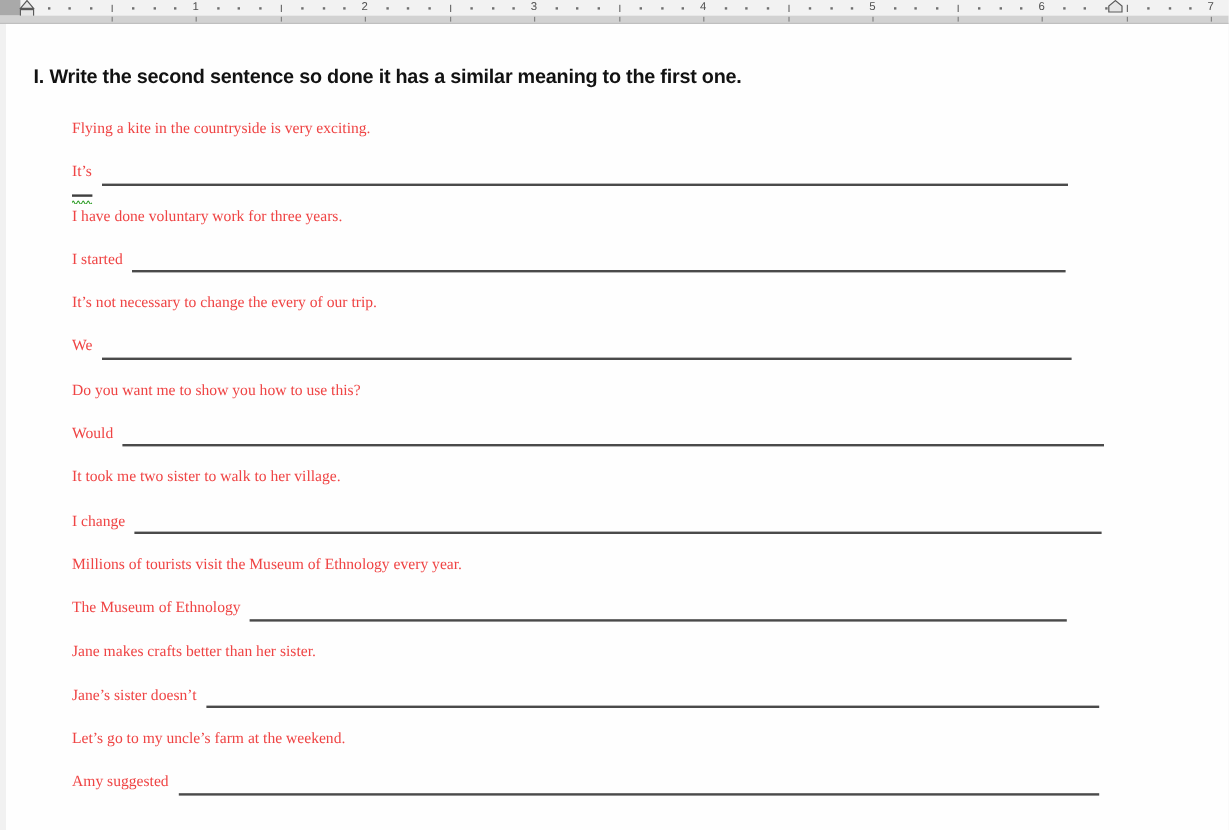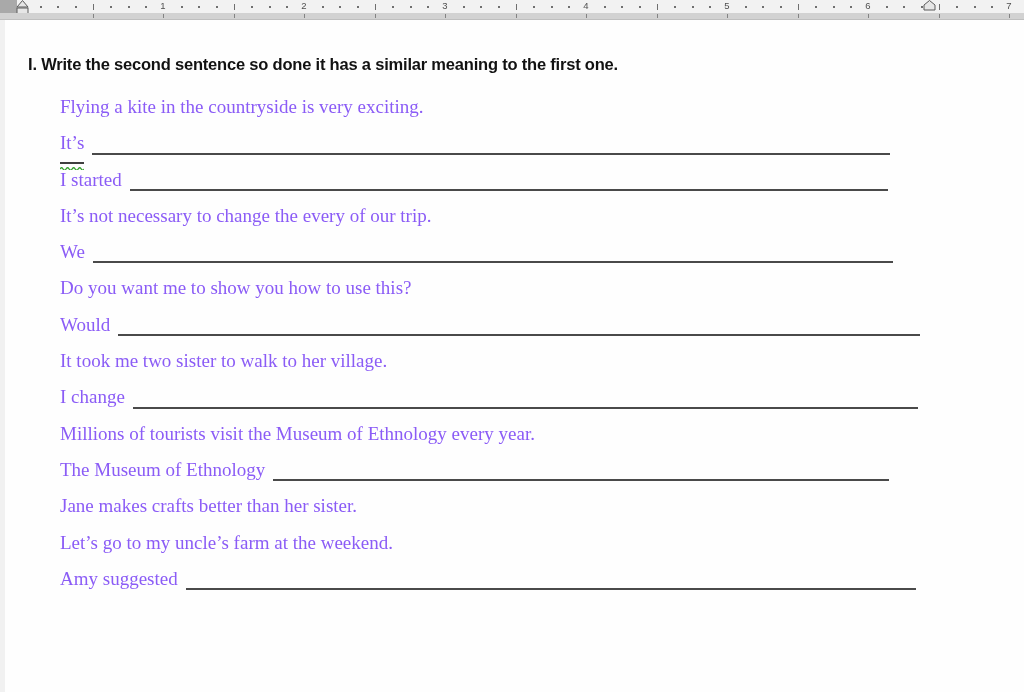--- a/index.html
+++ b/index.html
@@ -17,21 +17,21 @@
          border-bottom:1px solid #bfbfbf;}
   .rband i{position:absolute;top:1px;width:1px;height:4px;background:#838383;}
   .marker{position:absolute;top:0;}
 
   
   .doc{position:absolute;top:20px;left:0;right:0;bottom:0;background:#fefefe;}
   .page-edge{position:absolute;left:0;top:0;width:5px;bottom:0;background:#f1f1f1;}
   .heading{margin:34px 0 0 28px;font-family:"Liberation Sans",sans-serif;font-weight:bold;
            font-size:16.5px;line-height:21px;color:#121212;letter-spacing:-0.2px;}
   .rows{margin:14px 0 0 60px;}
-  .row{height:36.3px;line-height:36.3px;font-size:19px;color:#8b5cf6;white-space:nowrap;}
+  .row{height:36.3px;line-height:36.3px;font-size:13px;color:#ef4444;white-space:nowrap;}
   .row.answer{display:flex;align-items:baseline;}
   .prompt{position:relative;}
   .prompt.underlined{border-bottom:2px solid #3f3f3f;}
   .blankline{flex:1 1 auto;height:0;border-bottom:2px solid #4a4a4a;align-self:flex-end;
              margin-bottom:7px;margin-left:8px;}
   .squig{position:absolute;left:0;bottom:-8px;width:100%;height:4px;}
 </style>
 </head>
 <body>
 
@@ -125,20 +125,21 @@
     <h1 class="heading">I. Write the second sentence so done it has a similar meaning to the first one.</h1>
     <div class="rows" id="rows">
   <div class="row sentence">Flying a kite in the countryside is very exciting.</div>
   <div class="row answer" style="width: 830px;">
     <span class="prompt underlined">It’s<svg class="squig" viewBox="0 0 32 4" preserveAspectRatio="none">
               <path d="M0 3 Q2 0.5 4 3 T8 3 T12 3 T16 3 T20 3 T24 3 T28 3 T32 3" fill="none" stroke="#33a02c" stroke-width="1.3"></path>
             </svg></span>
     <span class="blankline"></span>
   </div>
 
+  <div class="row sentence">I have done voluntary work for three years.</div>
   <div class="row answer" style="width: 828px;">
     <span class="prompt">I started</span>
     <span class="blankline"></span>
   </div>
 
   <div class="row sentence">It’s not necessary to change the every of our trip.</div>
   <div class="row answer" style="width: 833px;">
     <span class="prompt">We</span>
     <span class="blankline"></span>
   </div>
@@ -155,20 +156,24 @@
     <span class="blankline"></span>
   </div>
 
   <div class="row sentence">Millions of tourists visit the Museum of Ethnology every year.</div>
   <div class="row answer" style="width: 829px;">
     <span class="prompt">The Museum of Ethnology</span>
     <span class="blankline"></span>
   </div>
 
   <div class="row sentence">Jane makes crafts better than her sister.</div>
+  <div class="row answer" style="width: 856px;">
+    <span class="prompt">Jane’s sister doesn’t</span>
+    <span class="blankline"></span>
+  </div>
 
   <div class="row sentence">Let’s go to my uncle’s farm at the weekend.</div>
   <div class="row answer" style="width: 856px;">
     <span class="prompt">Amy suggested</span>
     <span class="blankline"></span>
   </div>
 </div>
   </div>
 
 </div>

